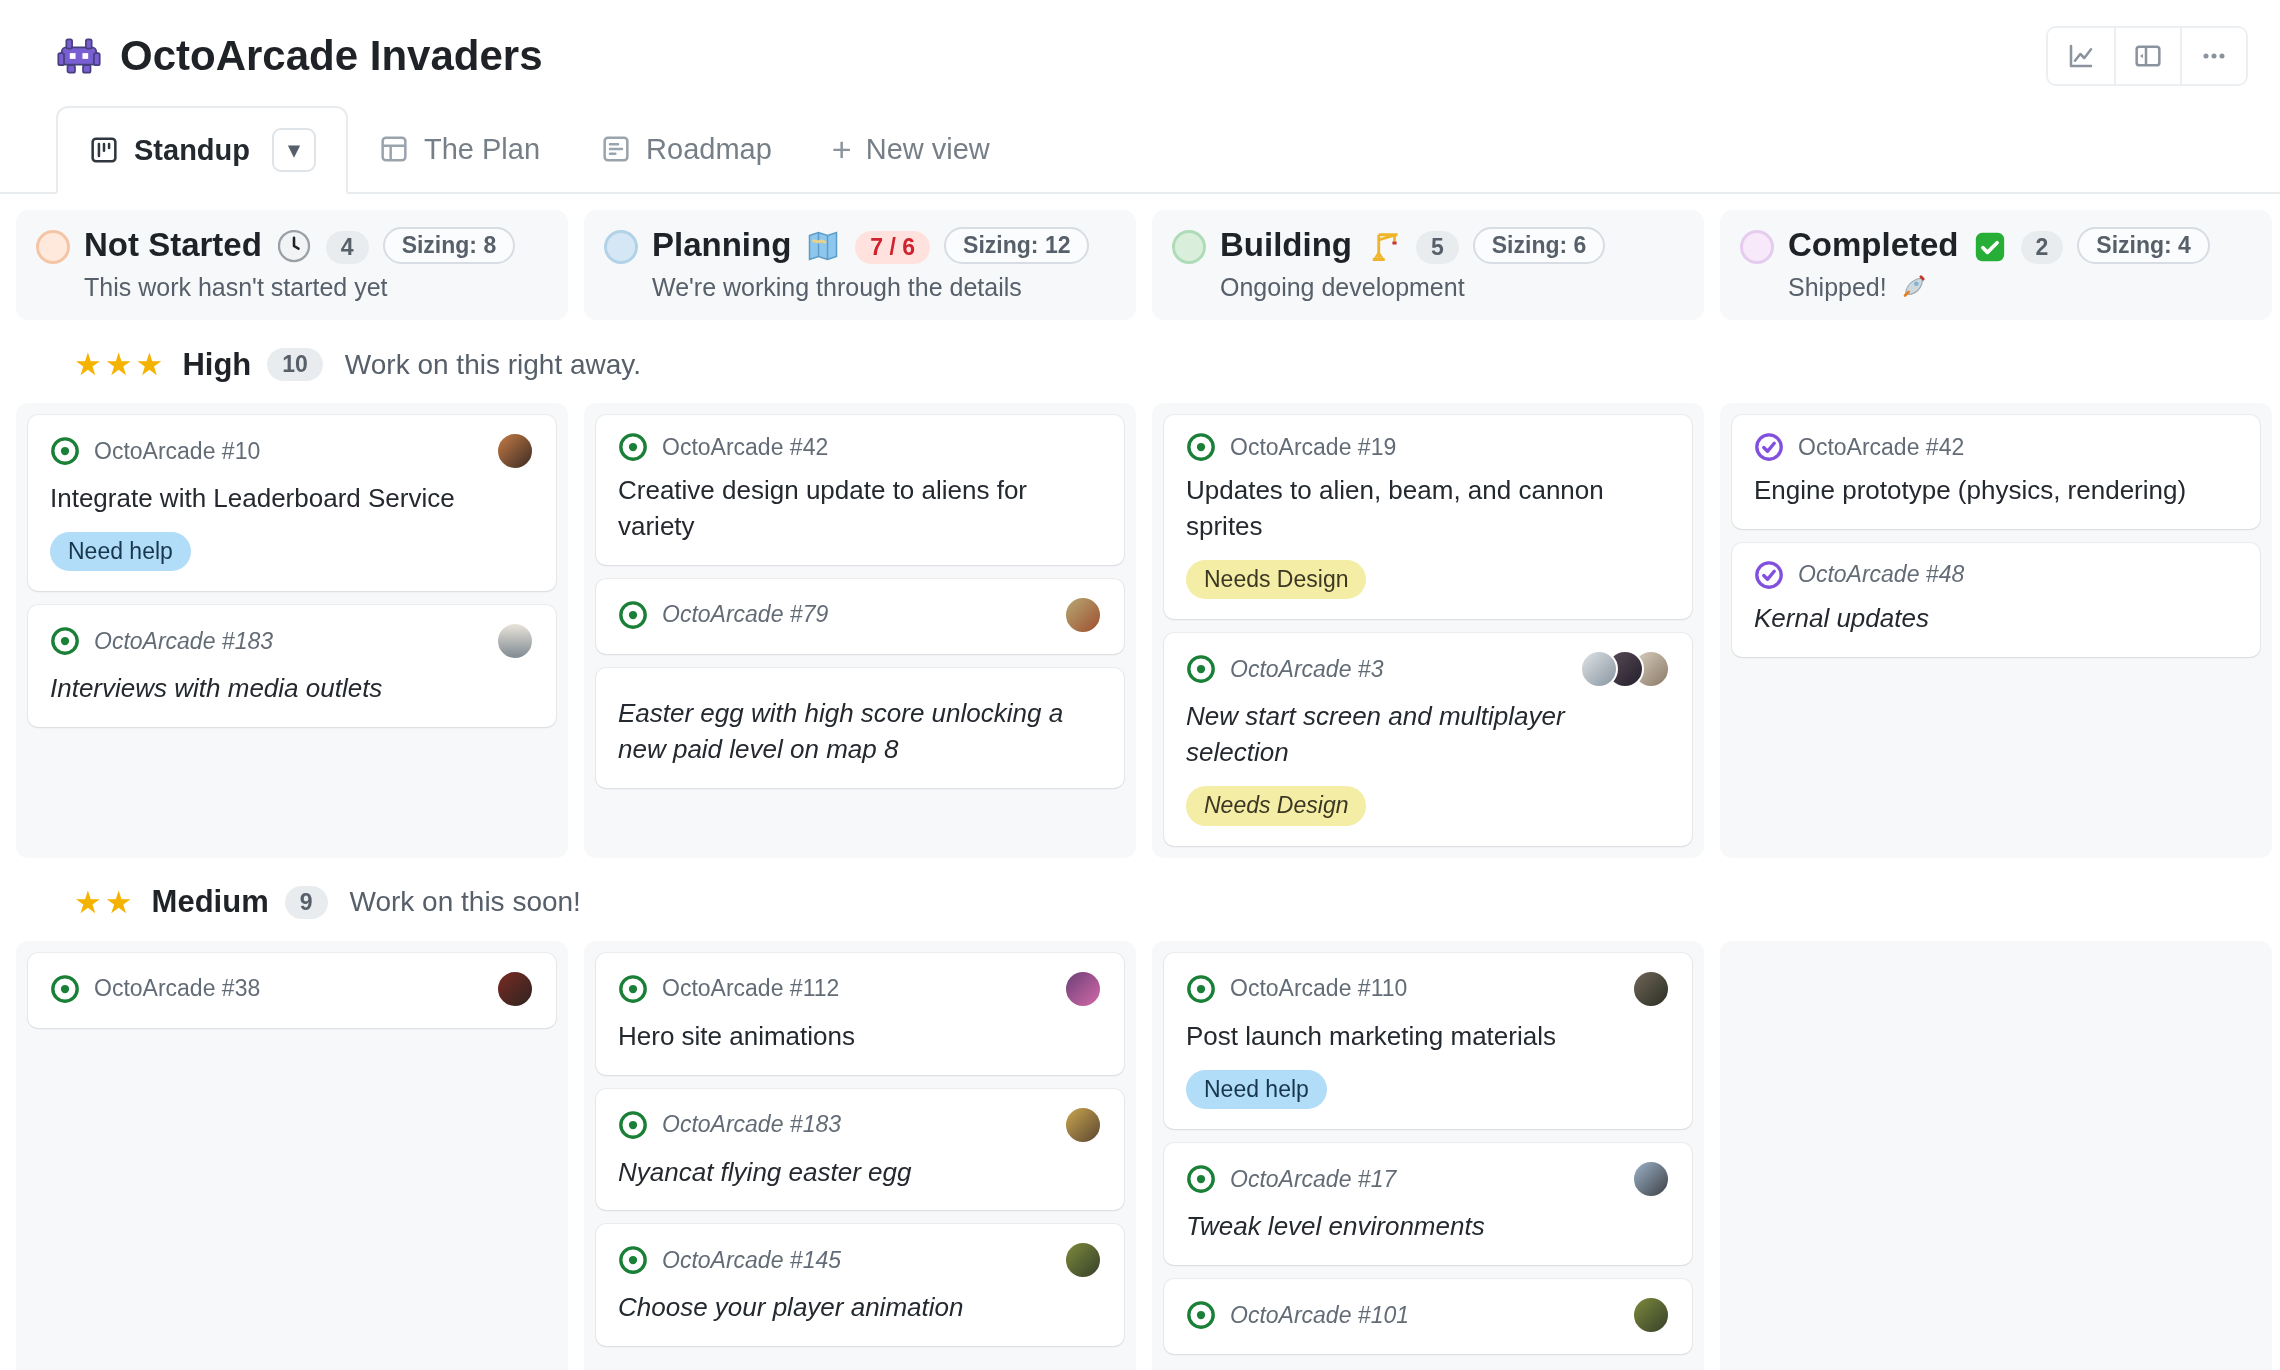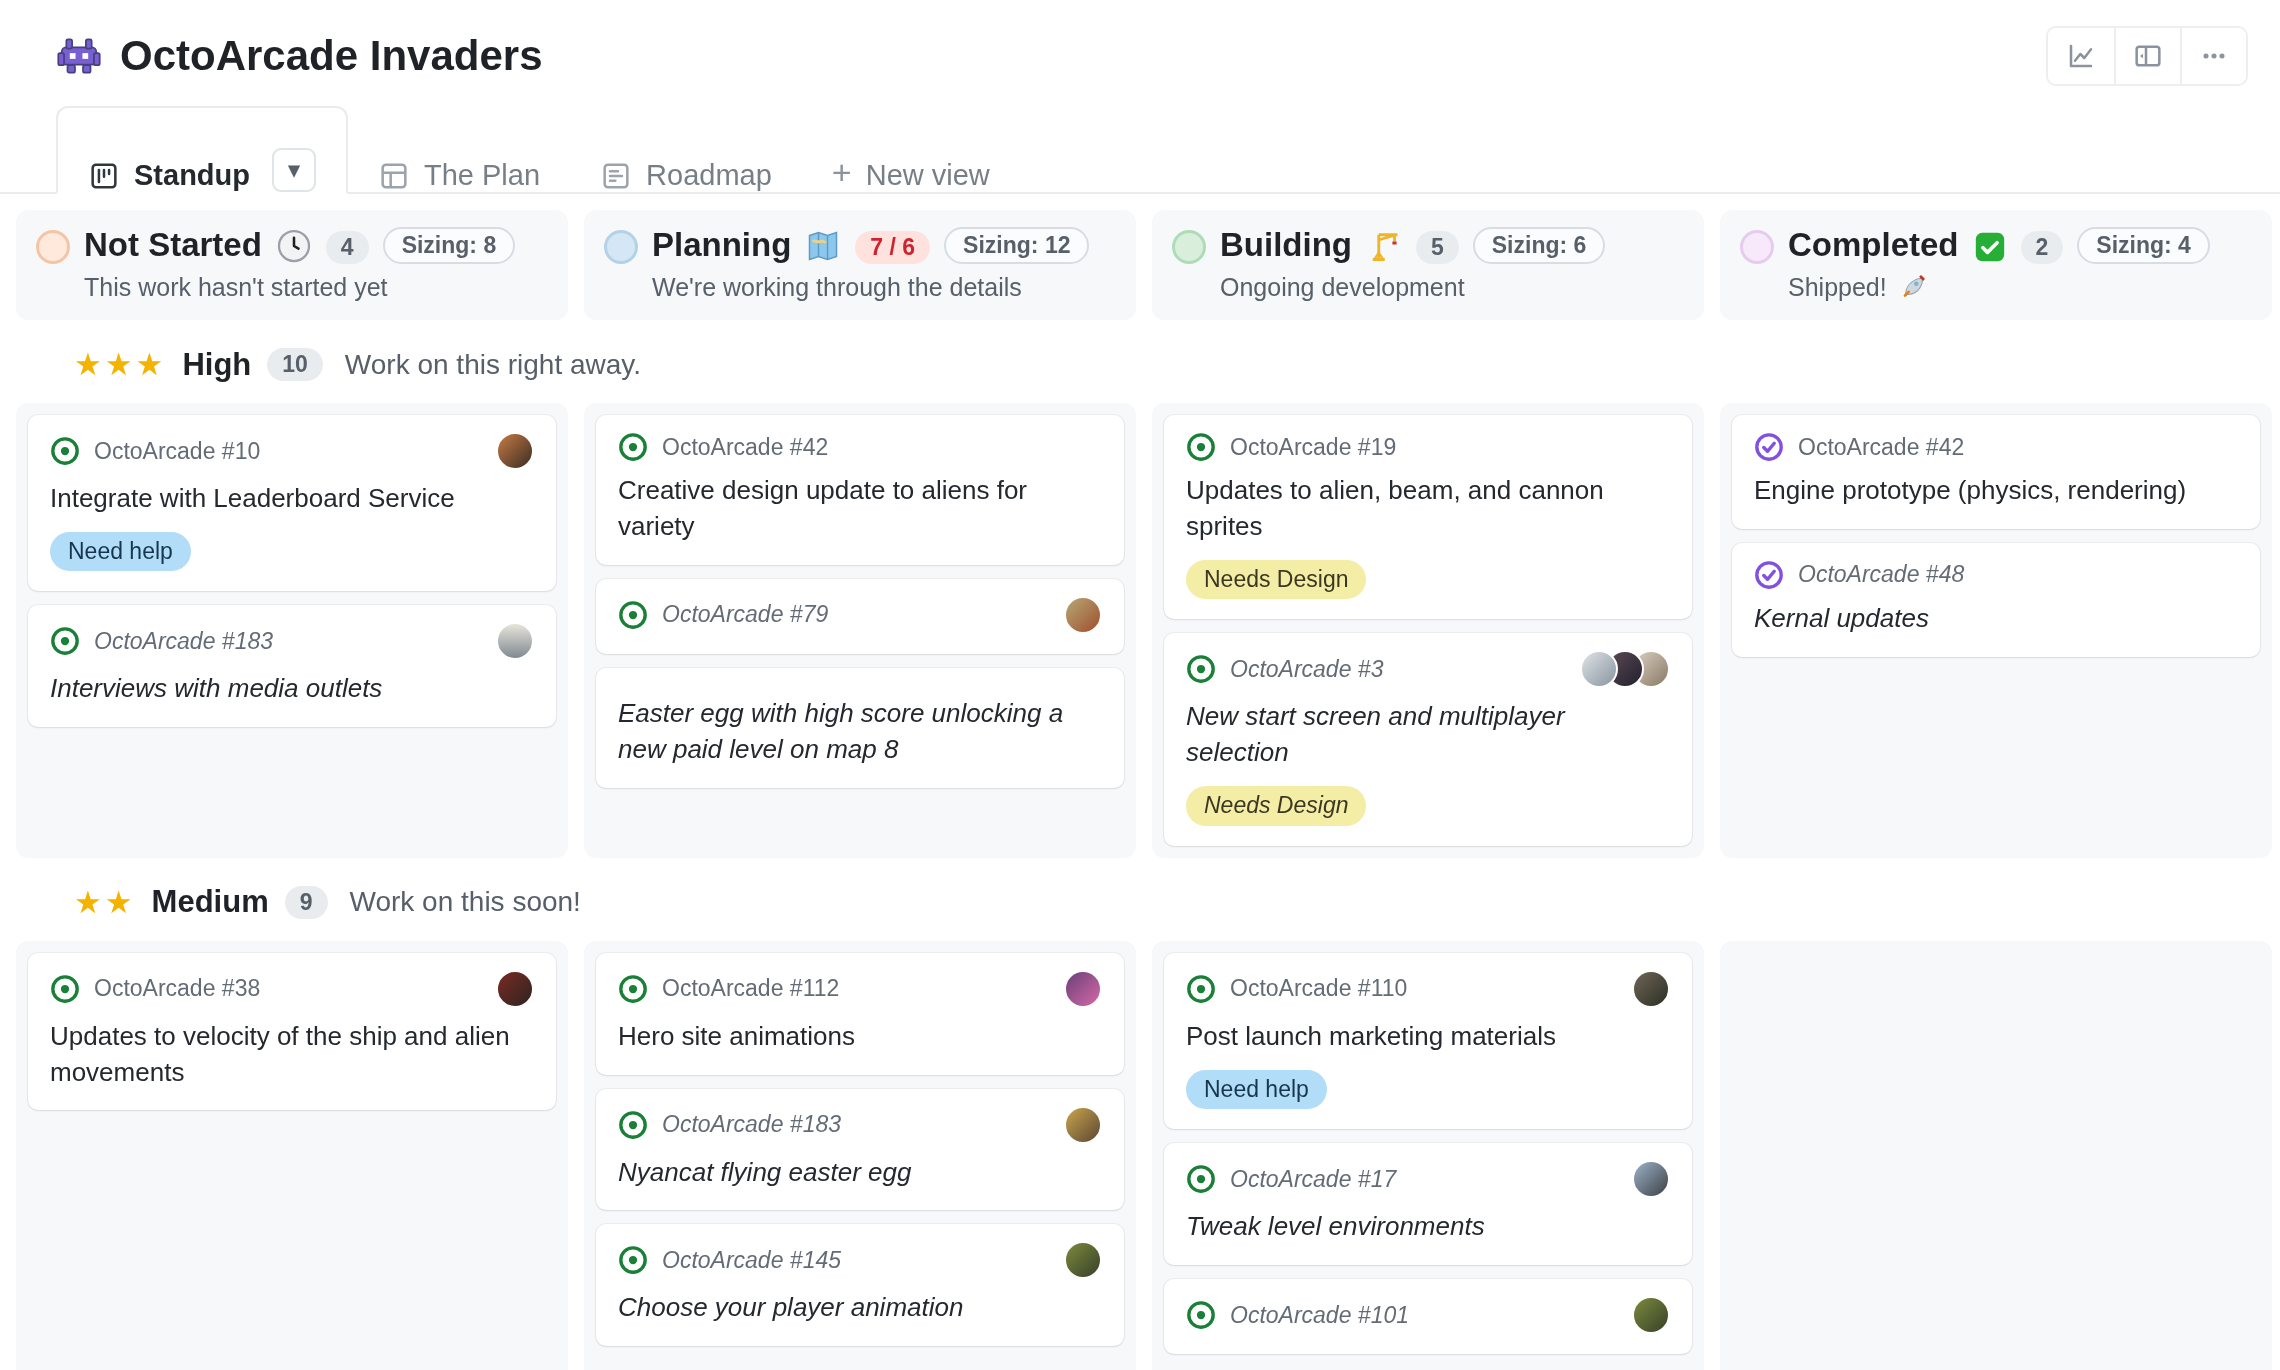--- a/index.html
+++ b/index.html
@@ -11,21 +11,21 @@
     padding:26px 32px 6px 56px; }
   .app-title { display:flex; align-items:center; gap:18px; font-size:42px; font-weight:700; }
   .toolbar { display:flex; border:2px solid #eceff2; border-radius:10px; overflow:hidden; background:#fff; }
   .tool-btn { width:66px; height:56px; display:flex; align-items:center; justify-content:center;
     background:#fff; border:none; cursor:pointer; }
   .tool-btn + .tool-btn { border-left:2px solid #eceff2; }
 
   
   .tabbar { display:flex; align-items:stretch; margin-top:14px; padding-left:56px;
     border-bottom:2px solid #e8ecef; height:88px; }
-  .tab { display:flex; align-items:flex-end; gap:14px; padding:0 30px; font-size:29px;
+  .tab { display:flex; align-items:center; gap:14px; padding:0 30px; font-size:29px;
     color:#767f87; cursor:pointer; }
   .tab.active { color:#24292f; font-weight:700; background:#fff; border:2px solid #e8ecef;
     border-bottom-color:#fff; border-radius:12px 12px 0 0; margin-bottom:-2px; }
   .caret-btn { width:44px; height:44px; border:2px solid #dfe4e8; border-radius:9px;
     display:flex; align-items:center; justify-content:center; color:#57606a; font-size:22px;
     margin-left:8px; background:#fff; cursor:pointer; }
   .plus-glyph { font-size:34px; color:#8b949e; font-weight:400; }
 
   
   .board { padding:16px 16px 0; }
@@ -410,21 +410,20 @@
               <svg width="30" height="30" viewBox="0 0 16 16">
                 <circle cx="8" cy="8" r="6.5" fill="none" stroke="#1a7f37" stroke-width="1.8"></circle>
                 <circle cx="8" cy="8" r="2.2" fill="#1a7f37"></circle>
               </svg>
             </span>
           <span class="card-id">OctoArcade #38</span>
           <span class="avatars">
               <span class="avatar av-d"></span>
             </span>
         </div>
-        <div class="card-title">Updates to velocity of the ship and alien movements</div>
       </div>
     </div>
 
     <div class="lane cards">
       <div class="card">
         <div class="card-top">
           <span class="icon">
               <svg width="30" height="30" viewBox="0 0 16 16">
                 <circle cx="8" cy="8" r="6.5" fill="none" stroke="#1a7f37" stroke-width="1.8"></circle>
                 <circle cx="8" cy="8" r="2.2" fill="#1a7f37"></circle>

